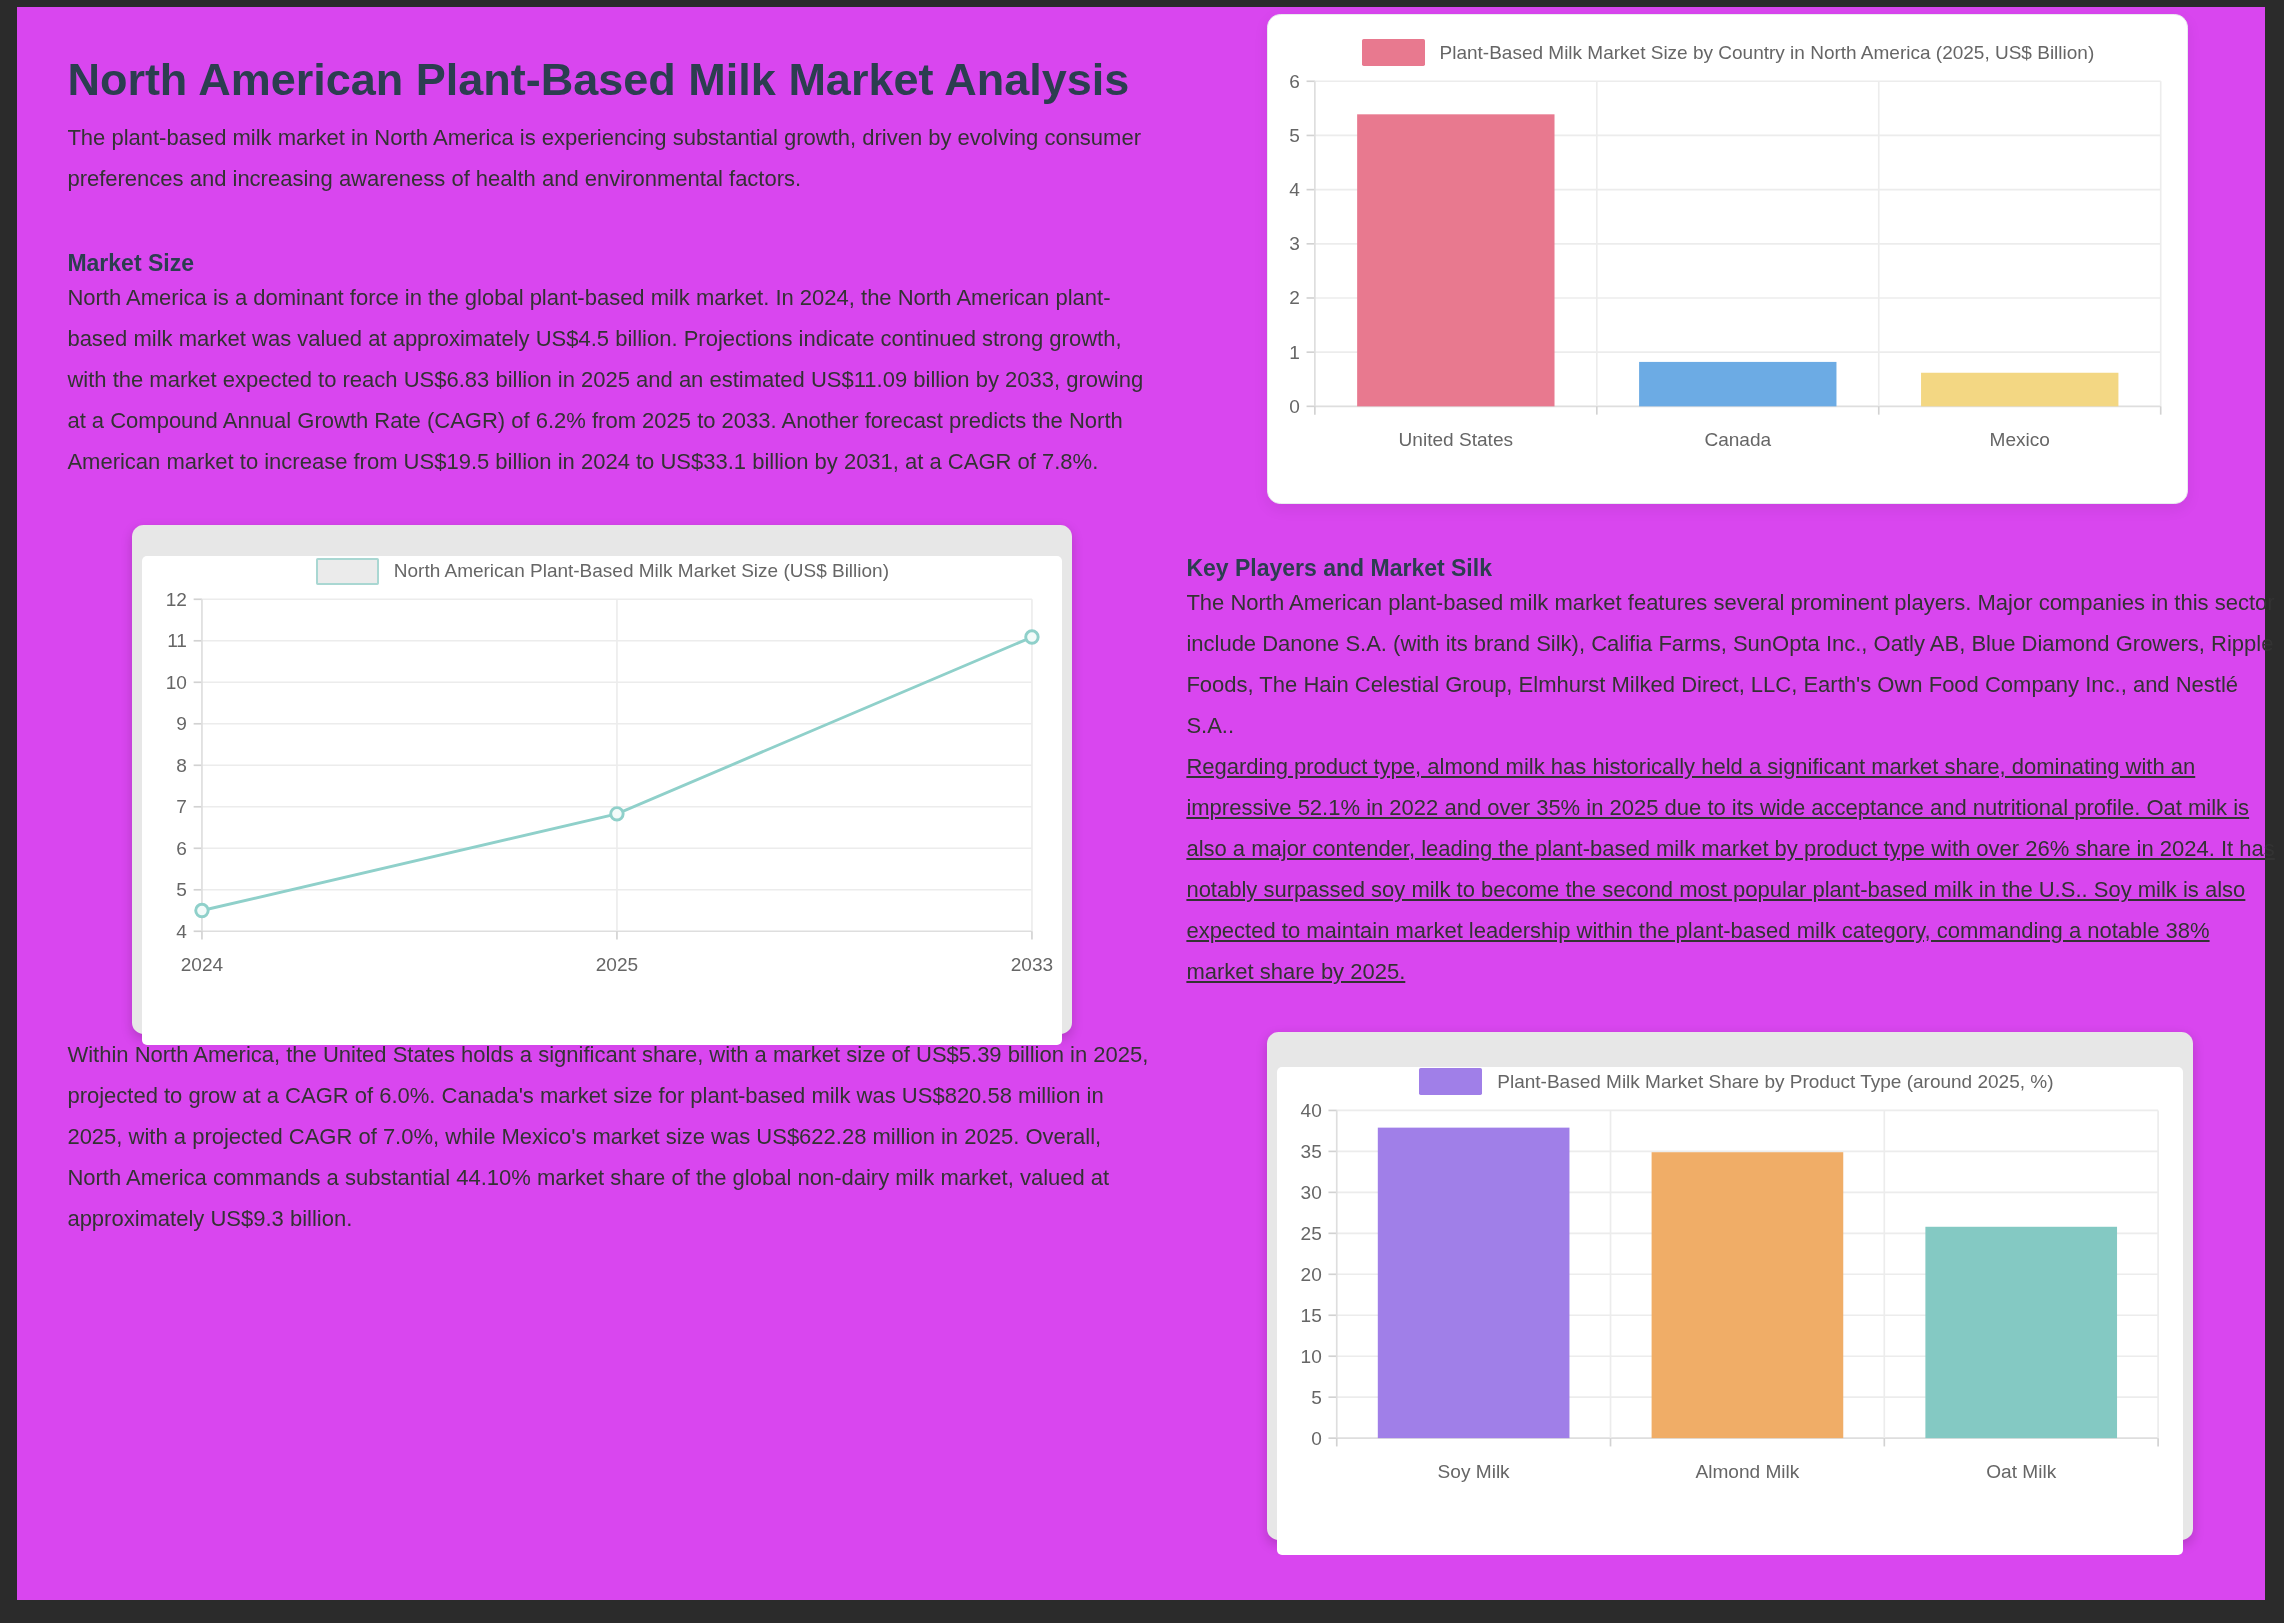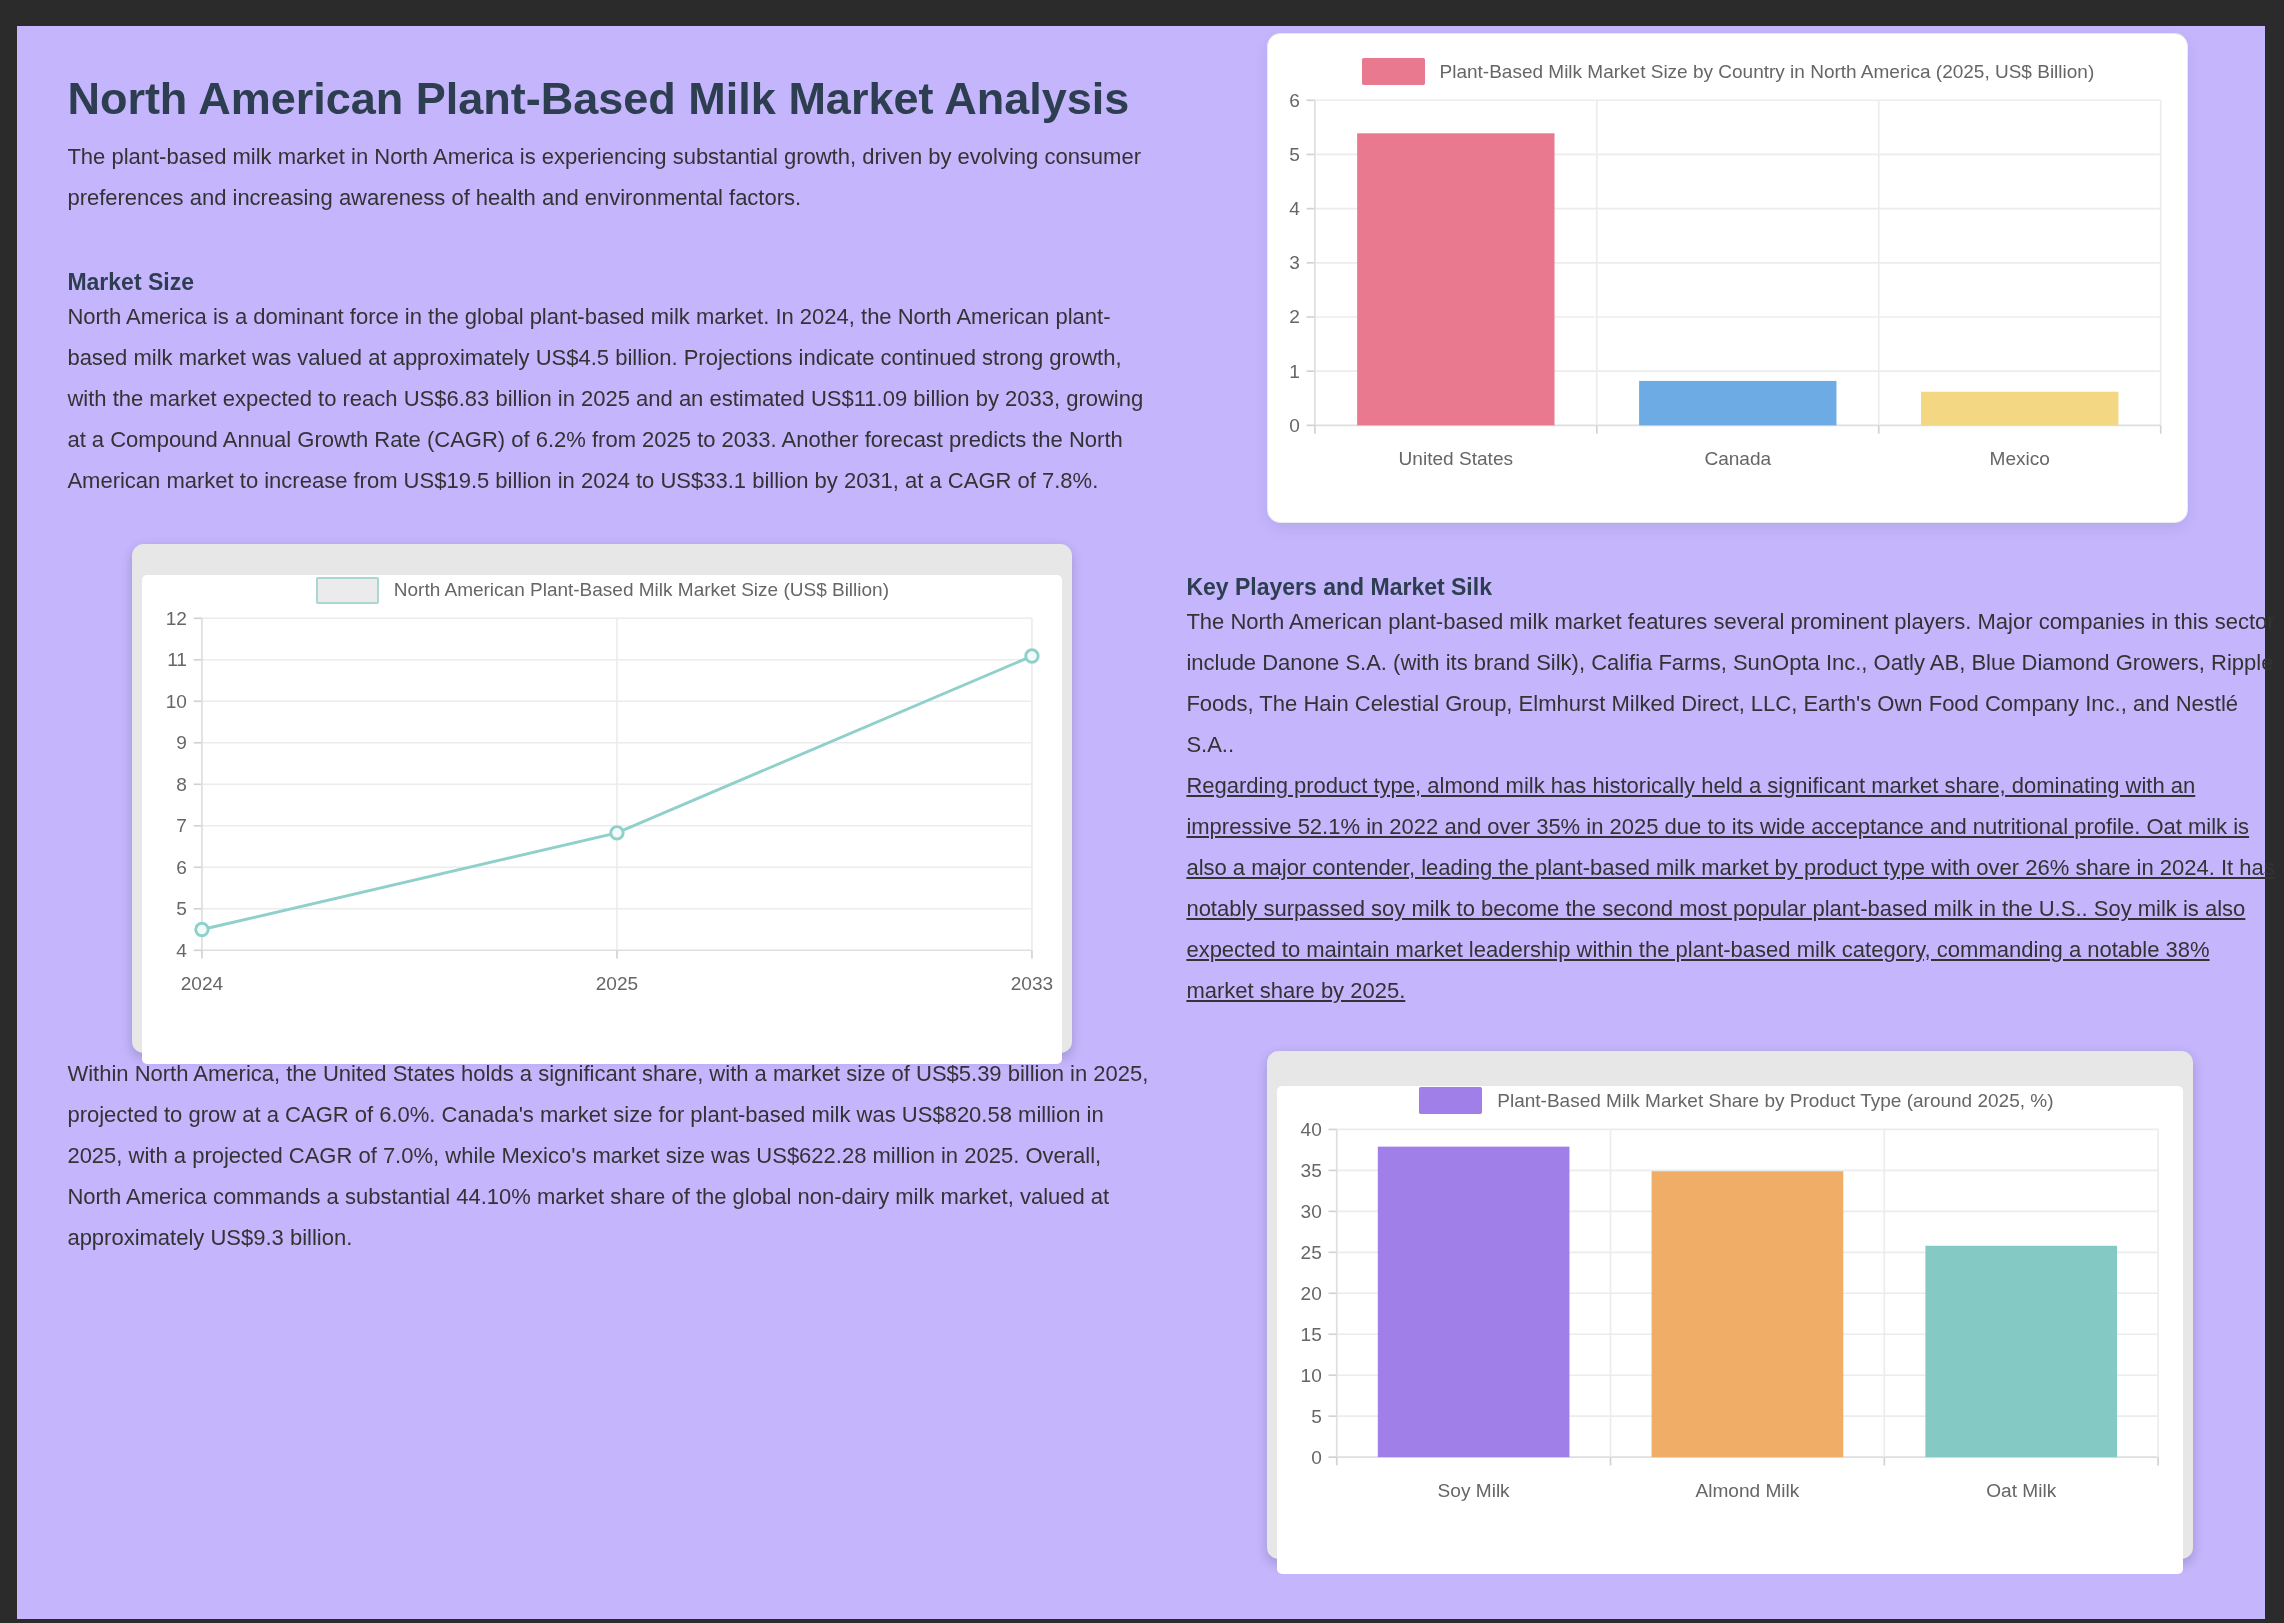--- a/index.html
+++ b/index.html
@@ -5,23 +5,23 @@
   * { box-sizing: border-box; }
   html, body { margin: 0; padding: 0; }
   body {
     width: 2284px; height: 1623px;
     background: #2b2b2b;
     font-family: "Liberation Sans", sans-serif;
     position: relative;
     overflow: hidden;
   }
   .page {
-    position: absolute; left: 17.4px; top: 26px;
+    position: absolute; left: 17.4px; top: 7px;
     width: 2248px; height: 1593px;
-    background: #c4b5fd;
+    background: #d946ef;
   }
   .col { position: absolute; top: 0; }
   .col-left  { left: 50px;  width: 1081px; }
   .col-right { left: 1169px; width: 1091px; }
 
   h1 {
     margin: 37px 0 0;
     font-size: 45px; font-weight: 700;
     line-height: 1.62; color: #2c3e50;
   }

